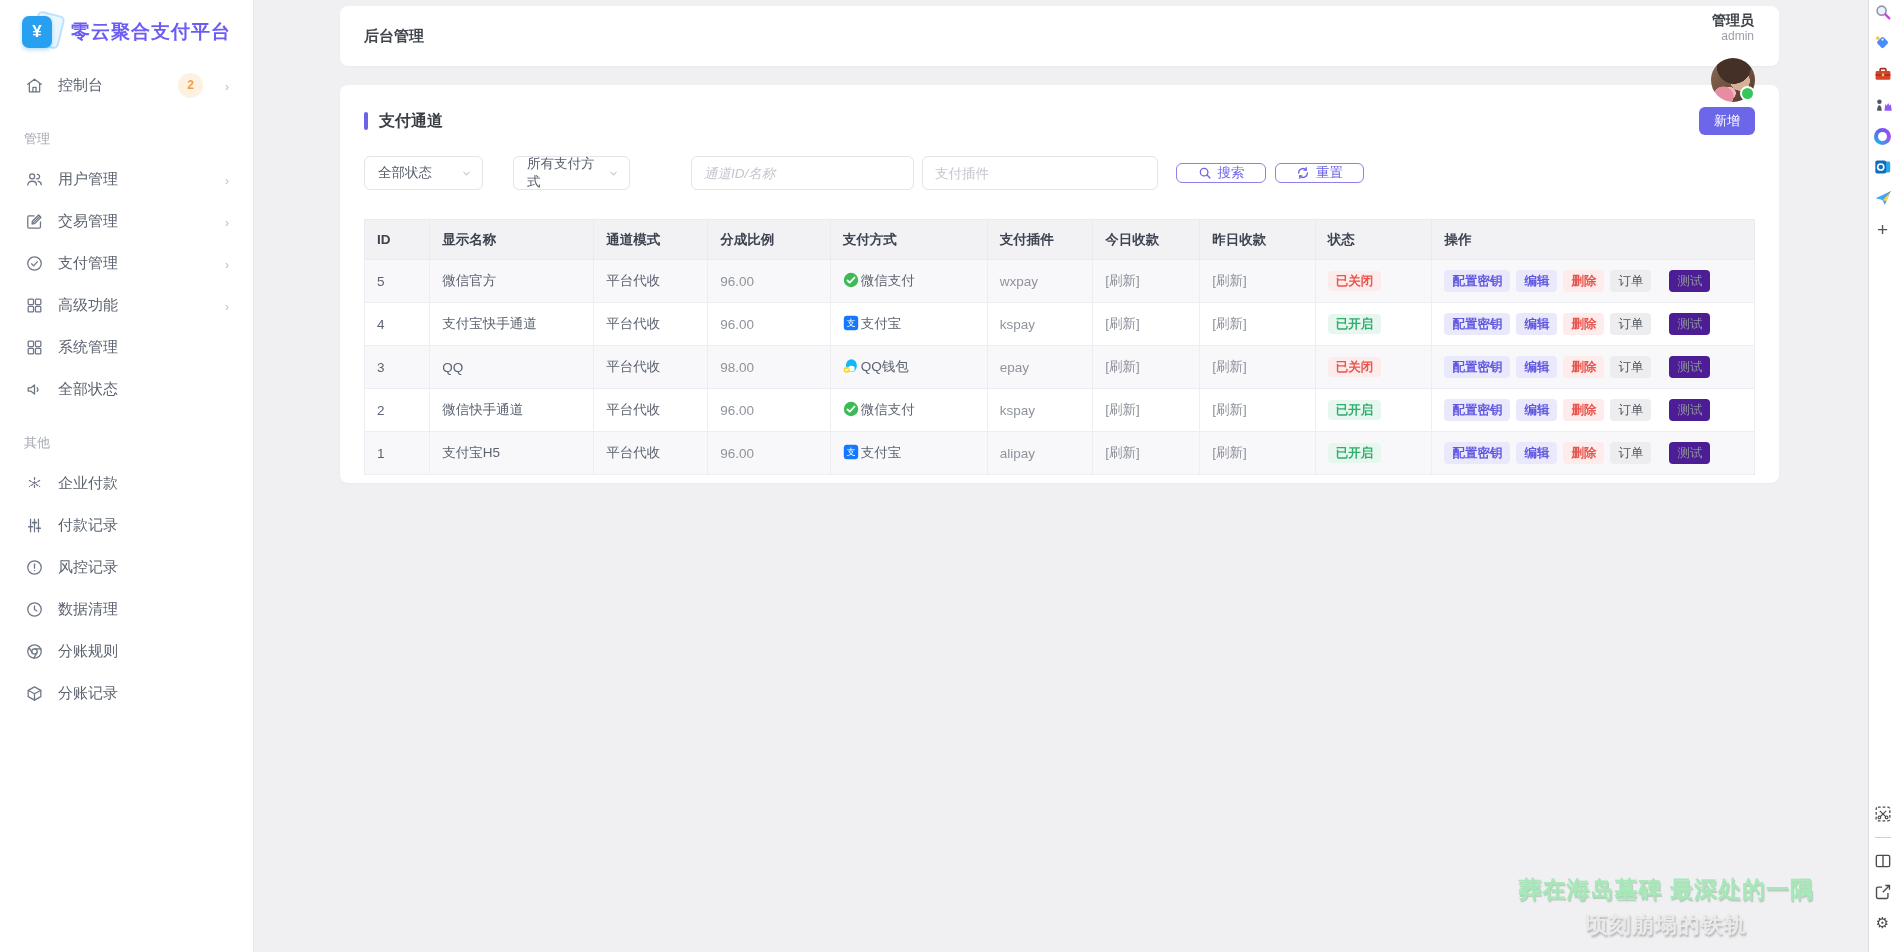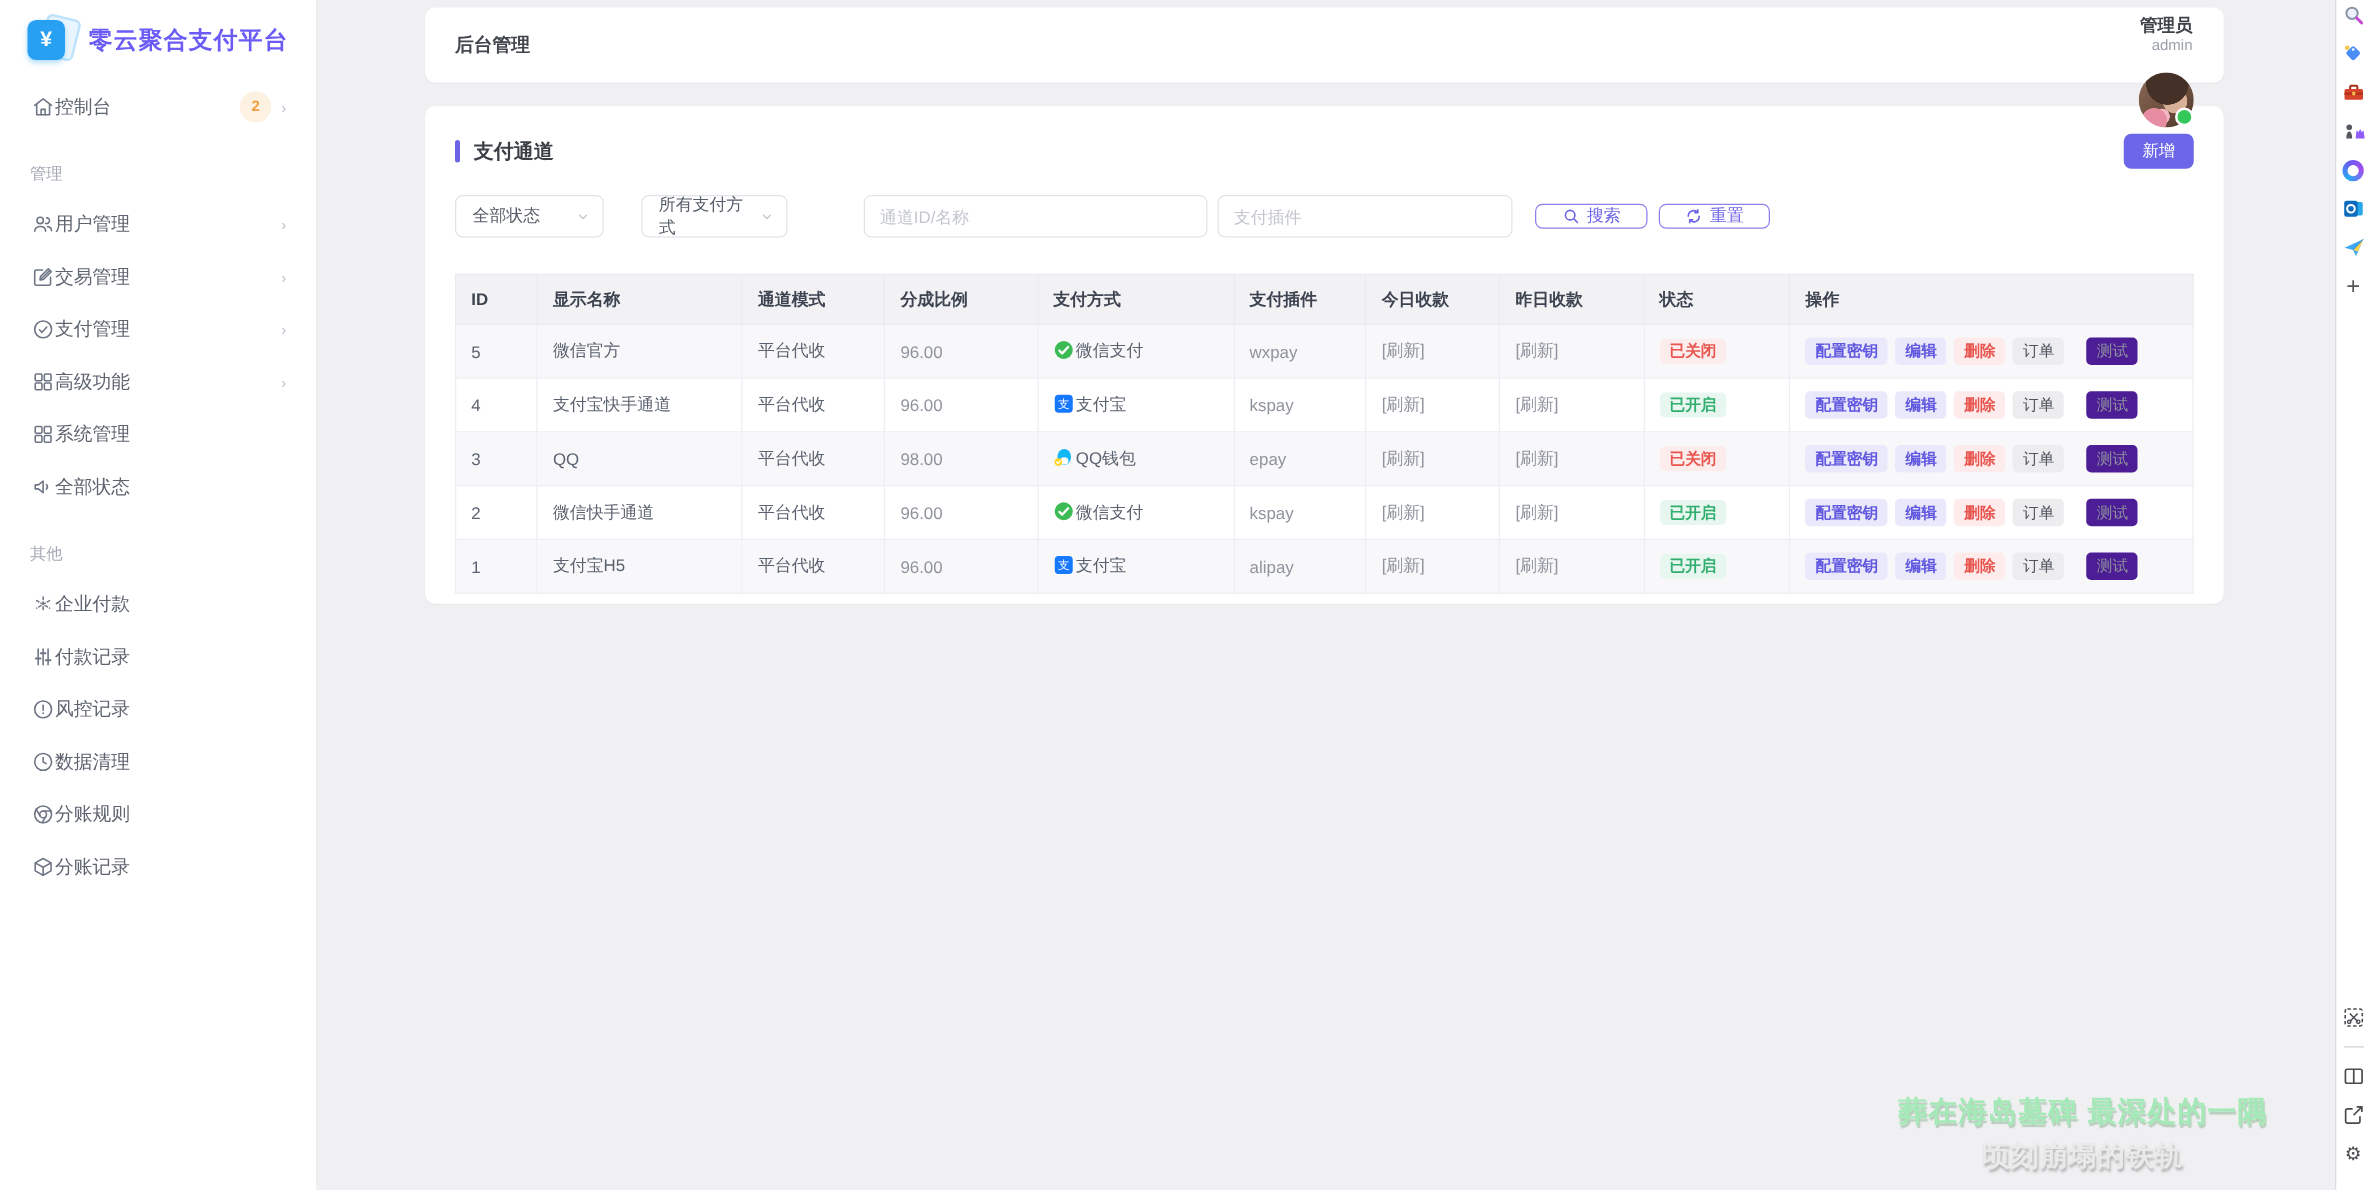--- a/index.html
+++ b/index.html
@@ -7,21 +7,21 @@
   #screen{position:relative;width:1896px;height:952px;background:#f0f0f2;overflow:hidden;}
 
   
   .sidebar{position:absolute;left:0;top:0;width:254px;height:100%;background:#fff;border-right:1px solid #e7e7ec;box-sizing:border-box;padding-top:12px;z-index:2;}
   .logo-row{display:flex;align-items:center;gap:13px;padding:2px 16px 10px 22px;}
   .logo-badge{position:relative;width:36px;height:36px;flex:0 0 auto;}
   .logo-back{position:absolute;right:-4px;top:-1px;width:24px;height:30px;background:#eaf6ff;border:2px solid #bfe2fb;border-radius:5px;transform:rotate(14deg);}
   .logo-front{position:absolute;left:0;top:2px;width:30px;height:32px;background:#28a0f2;border-radius:7px;color:#fff;font-weight:bold;font-size:17px;display:flex;align-items:center;justify-content:center;box-shadow:0 2px 4px rgba(40,160,242,.35);}
   .brand-title{color:#6b5cf6;font-size:19px;font-weight:bold;letter-spacing:1px;white-space:nowrap;}
   .menu{padding:4px 14px 0;}
-  .menu-item{display:flex;align-items:center;height:42px;padding:0 10px;border-radius:8px;color:#5d6470;font-size:15px;gap:0;cursor:pointer;}
+  .menu-item{display:flex;align-items:center;height:42px;padding:0 10px;border-radius:8px;color:#5d6470;font-size:15px;gap:14px;cursor:pointer;}
   .mi-icon{width:20px;height:20px;flex:0 0 auto;display:flex;align-items:center;justify-content:center;color:#6e7585;}
   .mi-icon svg{width:19px;height:19px;}
   .mi-label{flex:1;}
   .badge{background:#fdf1e2;color:#ef9f42;font-size:12px;font-weight:bold;width:25px;height:25px;border-radius:50%;display:flex;align-items:center;justify-content:center;margin-right:8px;}
   .chev{color:#b9bfca;font-size:12px;transform:scaleY(1.3);}
   .section-label{color:#a3a8b3;font-size:13px;padding:24px 10px 10px;}
 
   
   .workspace{position:absolute;left:254px;right:28px;top:0;bottom:0;box-sizing:border-box;padding:6px 89px 0 86px;}
   .topbar{background:#fff;border-radius:8px;height:60px;display:flex;align-items:center;justify-content:space-between;padding:0 24px;box-shadow:0 1px 2px rgba(30,30,60,.03);}
@@ -48,21 +48,21 @@
   .add-btn{background:#6c67e8;color:#fff;border:none;border-radius:6px;padding:0 15px;height:28px;font-size:13px;cursor:pointer;font-family:inherit;}
   .filters{display:flex;align-items:center;margin-top:21px;}
   .control{height:34px;box-sizing:border-box;border:1px solid #e3e4ea;border-radius:6px;background:#fff;font-size:13.5px;color:#575e6b;font-family:inherit;}
   .select{display:flex;align-items:center;justify-content:space-between;padding:0 10px 0 13px;cursor:pointer;}
   .sel-chevron{color:#c6c9d2;display:flex;margin-left:6px;}
   .sel-status{width:119px;}
   .sel-method{width:117px;margin-left:30px;}
   .sel-method .sel-chevron{margin-left:2px;}
   .input{padding:0 12px;outline:none;}
   .input::placeholder{color:#c3c6cf;}
-  .in-channel{width:275px;margin-left:61px;}
+  .in-channel{width:223px;margin-left:61px;font-style:italic;}
   .in-plugin{width:236px;margin-left:8px;}
   .btn-outline{display:flex;align-items:center;justify-content:center;gap:6px;height:20px;box-sizing:border-box;border:1px solid #8b80ec;border-radius:6px;background:#fff;color:#6c63e6;font-size:13.5px;cursor:pointer;font-family:inherit;}
   .btn-search{width:90px;margin-left:18px;}
   .btn-reset{width:89px;margin-left:9px;}
   .btn-outline svg{width:14px;height:14px;}
 
   
   .table-wrap{margin-top:29px;}
   table{width:100%;border-collapse:collapse;font-size:13.5px;table-layout:fixed;}
   th{background:#f2f2f5;color:#3d4350;font-weight:bold;height:39px;text-align:left;padding:0 12px;border:1px solid #e9ebf1;}

